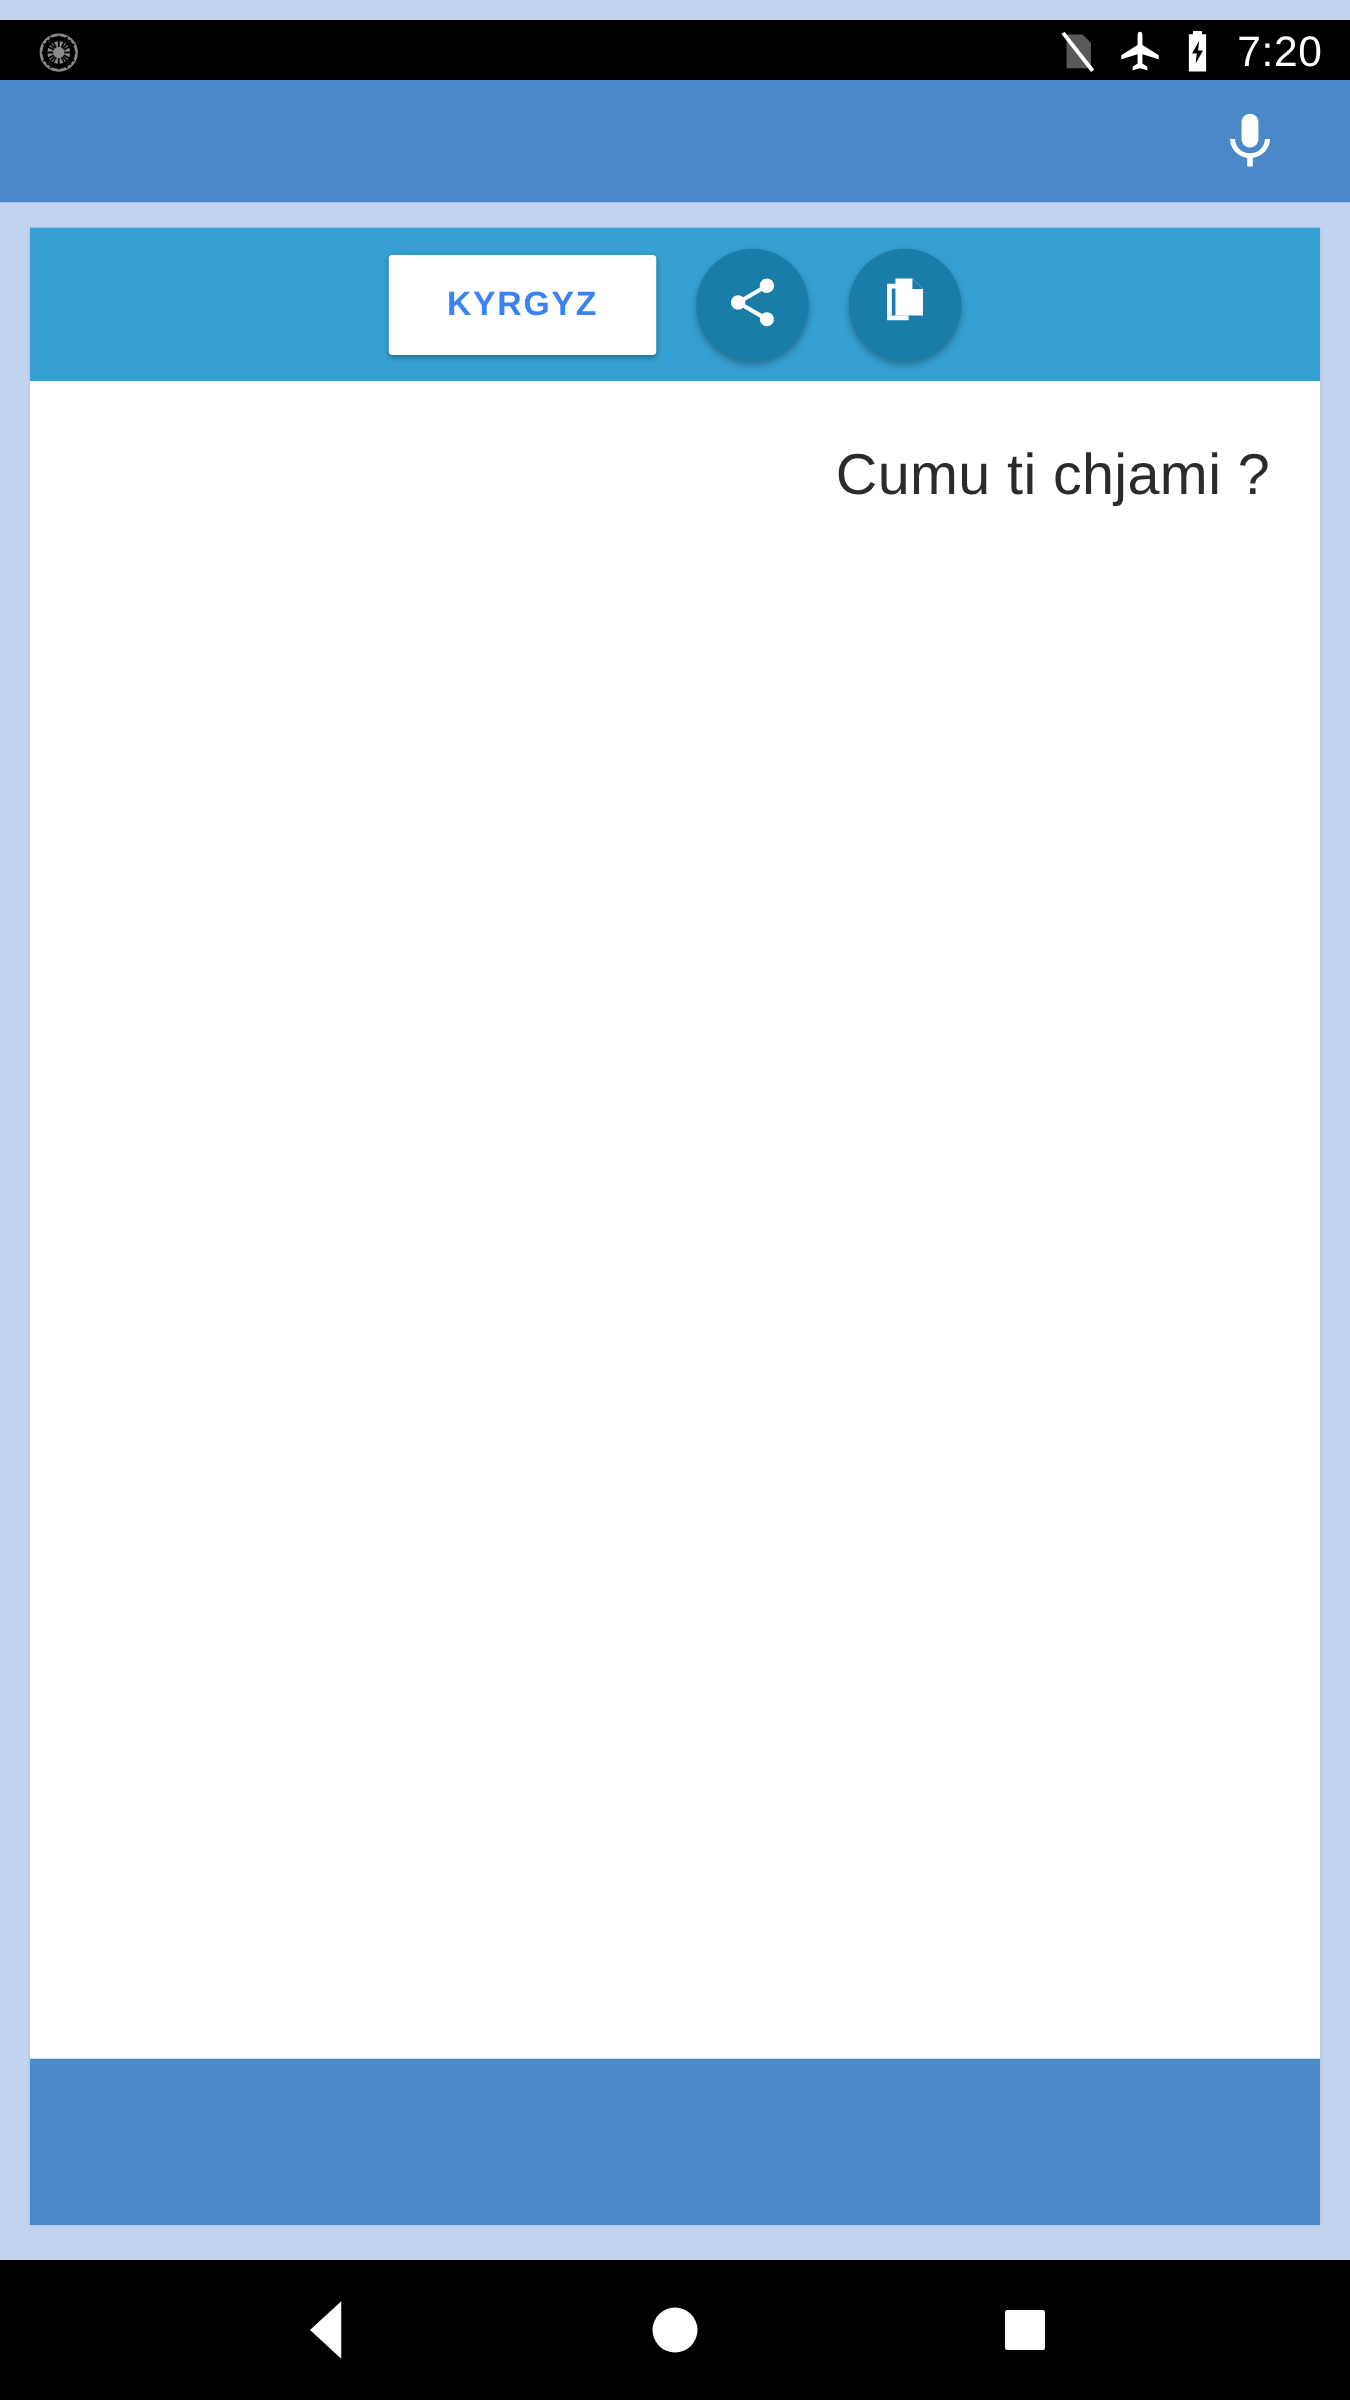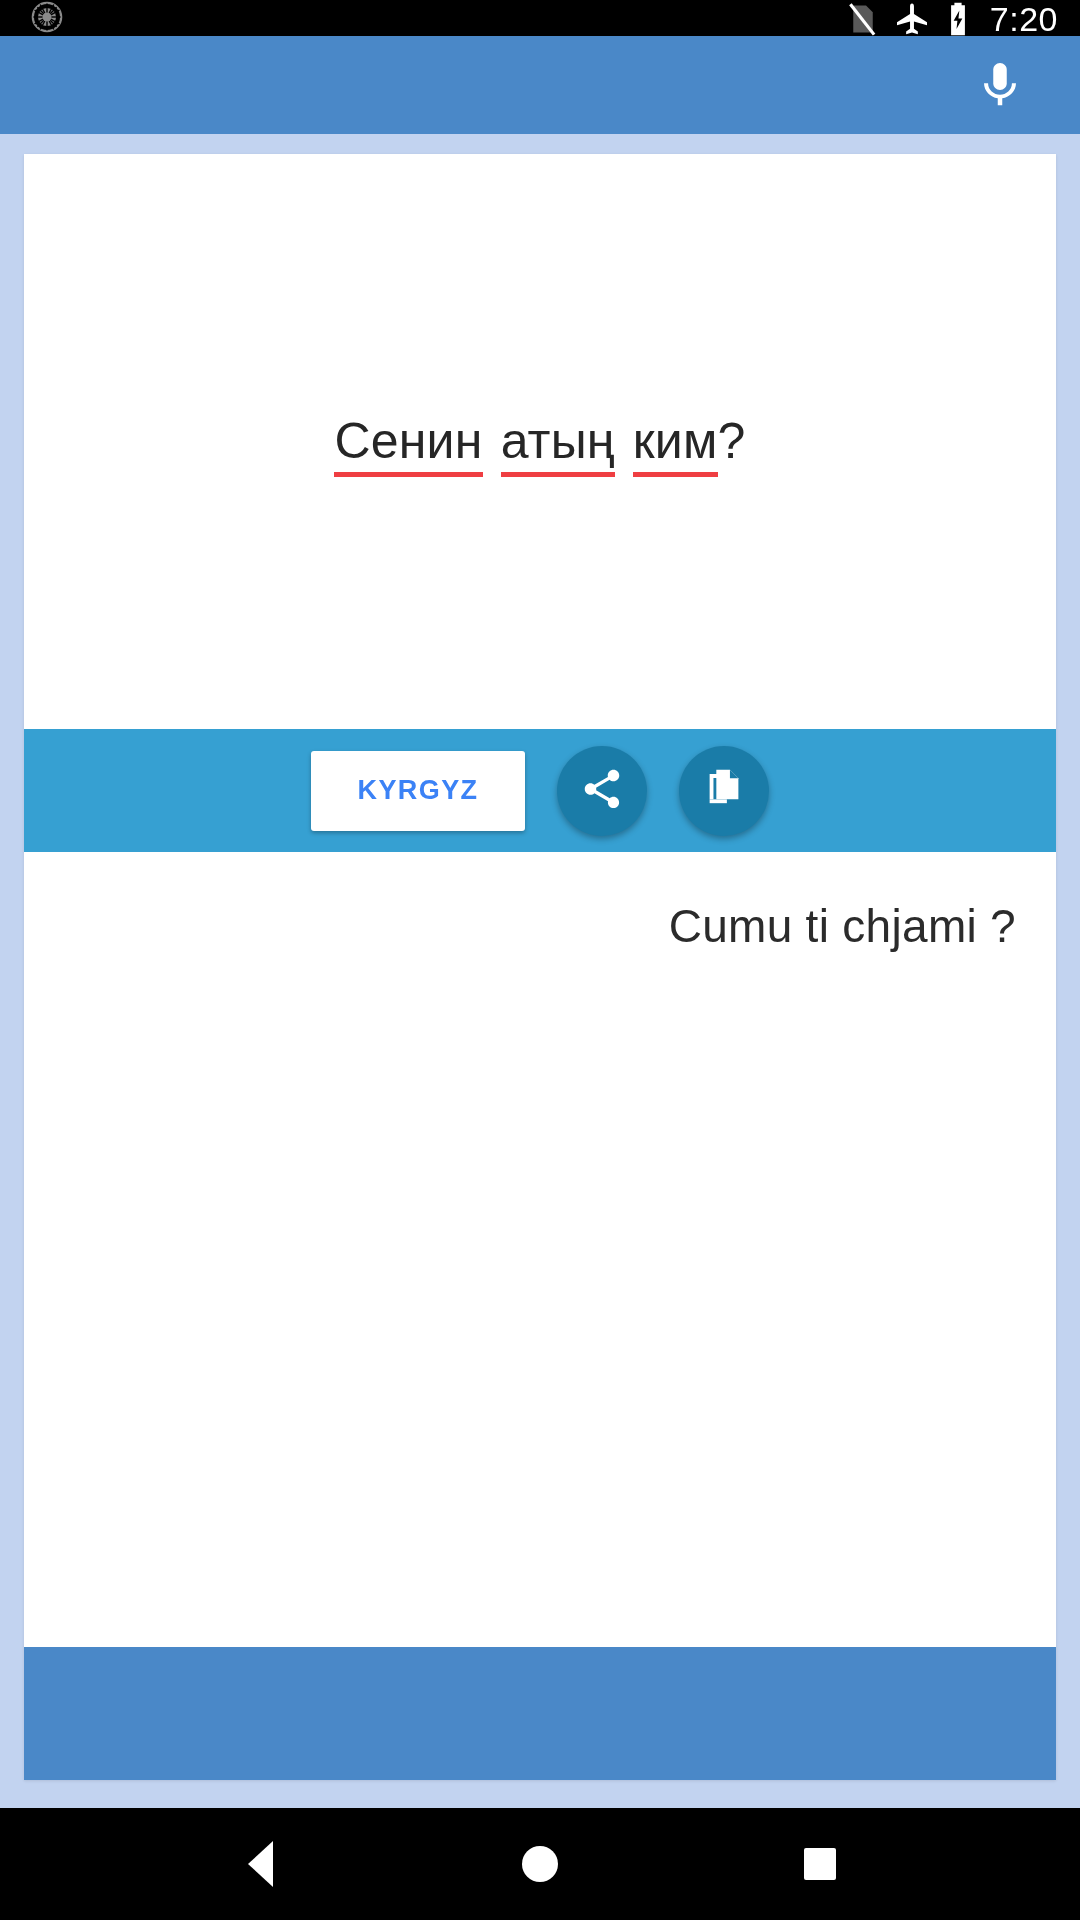--- a/index.html
+++ b/index.html
@@ -19,27 +19,28 @@
     position: relative;
     width: 1080px;
     height: 1920px;
     background: #c2d3f0;
     display: flex;
     flex-direction: column;
   }
 
   
   .status-bar {
-    height: 36px;
+    height: 48px;
     background: #000000;
     display: flex;
-    align-items: flex-start;
+    align-items: flex-end;
     padding: 0 22px 0 30px;
     box-sizing: border-box;
     flex: 0 0 auto;
+    margin-top: 16px;
   }
   .status-left {
     display: flex;
     align-items: center;
     gap: 14px;
   }
   .status-spacer { flex: 1 1 auto; }
   .status-right {
     display: flex;
     align-items: center;
@@ -276,23 +277,20 @@
       <svg width="54" height="54" viewBox="0 0 24 24">
         <path d="M12 14.2c1.66 0 3-1.34 3-3V5.2c0-1.66-1.34-3-3-3s-3 1.34-3 3v6c0 1.66 1.34 3 3 3z" fill="#ffffff"></path>
         <path d="M17.3 11.2c0 3-2.54 5.1-5.3 5.1s-5.3-2.1-5.3-5.1H4.9c0 3.41 2.72 6.23 6.1 6.72V21h2v-3.08c3.38-.49 6.1-3.31 6.1-6.72h-1.8z" fill="#ffffff"></path>
       </svg>
     </div>
   </div>
 
   <div class="content">
     <div class="card">
 
-      <div class="source-pane">
-        <div class="source-text"><span class="misspelled">Сенин</span> <span class="misspelled">атың</span> <span class="misspelled">ким</span><span>?</span></div>
-      </div>
 
       <div class="toolbar">
         <button class="lang-button">
           <span>KYRGYZ</span>
         </button>
 
         <button class="fab">
           <span>
             <svg width="46" height="46" viewBox="0 0 24 24">
               <path d="M18 16.08c-.76 0-1.44.3-1.96.77L8.91 12.7c.05-.23.09-.46.09-.7s-.04-.47-.09-.7l7.05-4.11c.54.5 1.25.81 2.04.81 1.66 0 3-1.34 3-3s-1.34-3-3-3-3 1.34-3 3c0 .24.04.47.09.7L8.04 9.81C7.5 9.31 6.79 9 6 9c-1.66 0-3 1.34-3 3s1.34 3 3 3c.79 0 1.5-.31 2.04-.81l7.12 4.16c-.05.21-.08.43-.08.65 0 1.61 1.31 2.92 2.92 2.92s2.92-1.31 2.92-2.92-1.31-2.92-2.92-2.92z" fill="#ffffff"></path>

